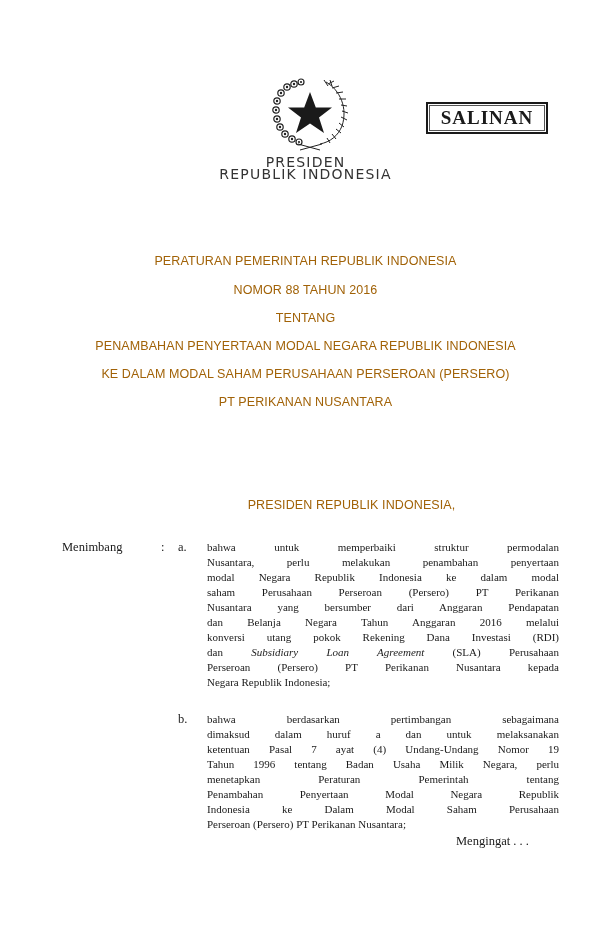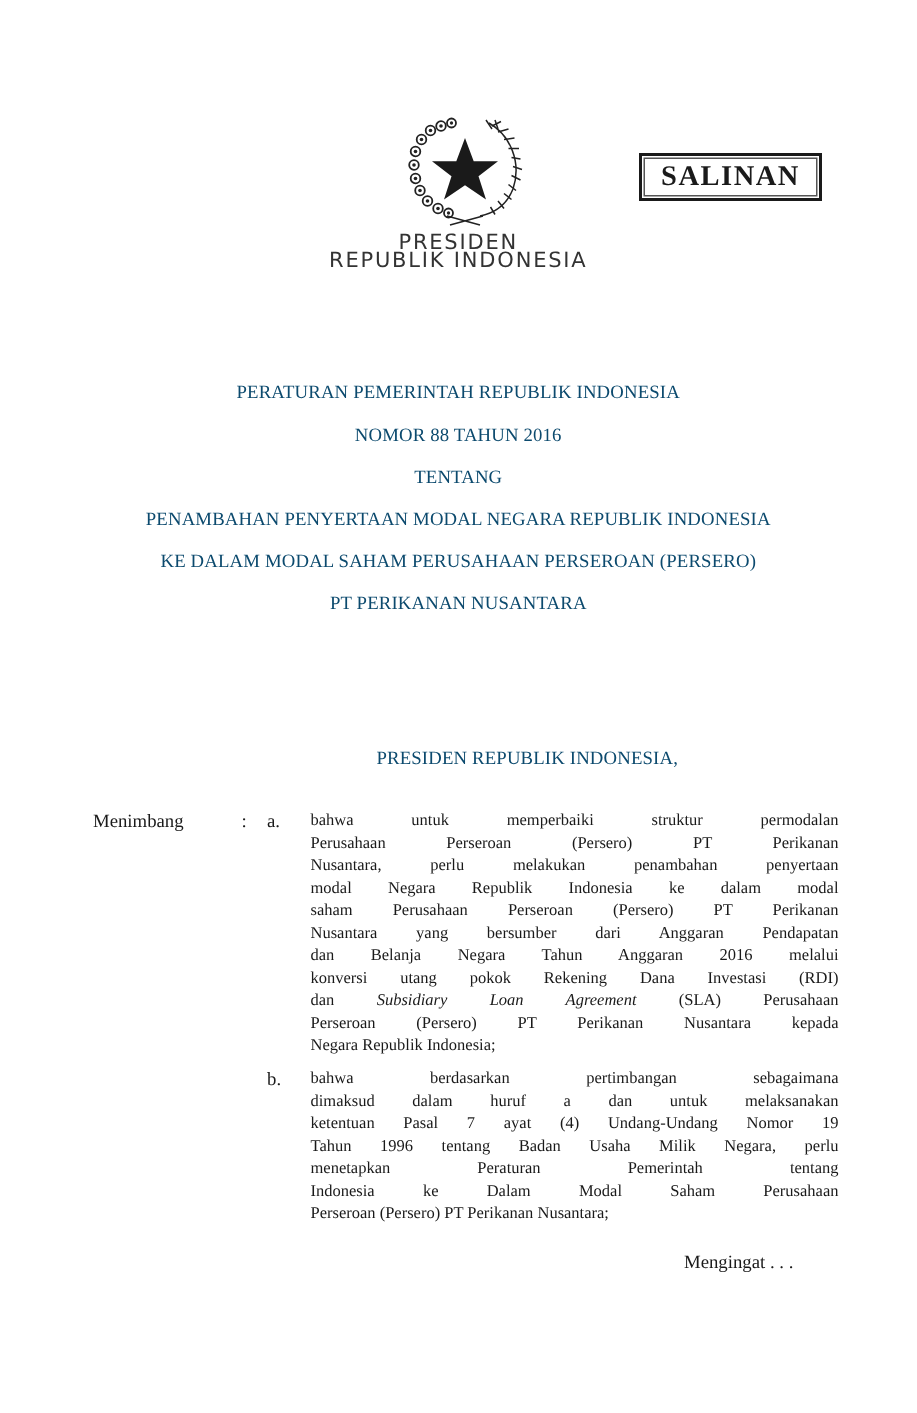--- a/index.html
+++ b/index.html
@@ -19,21 +19,21 @@
   .salinan::after {
     content: ""; position: absolute; left: 1px; right: 1px; top: 1px; bottom: 1px;
     border: 0.5px solid #555; pointer-events: none;
   }
   .pres-label {
     position: absolute; left: 0; width: 611px; text-align: center;
     font-family: "DejaVu Sans", sans-serif; font-size: 14px; letter-spacing: 1.2px; color: #333;
   }
   .title-line {
     position: absolute; left: 0; width: 611px; text-align: center;
-    font-family: Liberation Serif, serif; font-size: 12.5px; color: #0c4a6e; letter-spacing: 0.1px;
+    font-family: Liberation Sans, sans-serif; font-size: 12.5px; color: #a16207; letter-spacing: 0.1px;
   }
   .lbl { position: absolute; font-family: "Liberation Serif", serif; font-size: 12.5px; }
   .para {
     position: absolute; left: 207px; width: 352px;
     font-family: "Liberation Serif", serif; font-size: 11px; line-height: 15px;
     text-align: justify;
   }
   .para .ln { display: block; text-align: justify; text-align-last: justify; white-space: nowrap; height: 15px; }
   .para .ln.last { text-align-last: left; }
   .para em { font-style: italic; }
@@ -99,37 +99,37 @@
   <div class="title-line" style="top:395px;">PT PERIKANAN NUSANTARA</div>
 
   <div class="title-line" style="top:498px;padding-left:46px;">PRESIDEN REPUBLIK INDONESIA,</div>
 
   <div class="lbl" style="left:62px; top:540px;">Menimbang</div>
   <div class="lbl" style="left:161px; top:540px;">:</div>
 
   <div class="lbl" style="left:178px; top:540px;">a.</div>
   <div class="para" style="top:540px;">
     <span class="ln">bahwa untuk memperbaiki struktur permodalan</span>
-    <span class="ln">Perusahaan Perseroan (Persero) PT Perikanan</span>
     <span class="ln">Nusantara, perlu melakukan penambahan penyertaan</span>
     <span class="ln">modal Negara Republik Indonesia ke dalam modal</span>
     <span class="ln">saham Perusahaan Perseroan (Persero) PT Perikanan</span>
     <span class="ln">Nusantara yang bersumber dari Anggaran Pendapatan</span>
     <span class="ln">dan Belanja Negara Tahun Anggaran 2016 melalui</span>
     <span class="ln">konversi utang pokok Rekening Dana Investasi (RDI)</span>
     <span class="ln italic-mixed"><span>dan </span><em>Subsidiary Loan Agreement</em><span> (SLA) Perusahaan</span></span>
     <span class="ln">Perseroan (Persero) PT Perikanan Nusantara kepada</span>
     <span class="ln last">Negara Republik Indonesia;</span>
   </div>
 
   <div class="lbl" style="left:178px; top:712px;">b.</div>
   <div class="para" style="top:712px;">
     <span class="ln">bahwa berdasarkan pertimbangan sebagaimana</span>
     <span class="ln">dimaksud dalam huruf a dan untuk melaksanakan</span>
     <span class="ln">ketentuan Pasal 7 ayat (4) Undang-Undang Nomor 19</span>
     <span class="ln">Tahun 1996 tentang Badan Usaha Milik Negara, perlu</span>
     <span class="ln">menetapkan Peraturan Pemerintah tentang</span>
+    <span class="ln">Penambahan Penyertaan Modal Negara Republik</span>
     <span class="ln">Indonesia ke Dalam Modal Saham Perusahaan</span>
     <span class="ln last">Perseroan (Persero) PT Perikanan Nusantara;</span>
   </div>
 
   <div class="mengingat">Mengingat . . .</div>
 </div>
 
 </body></html>

